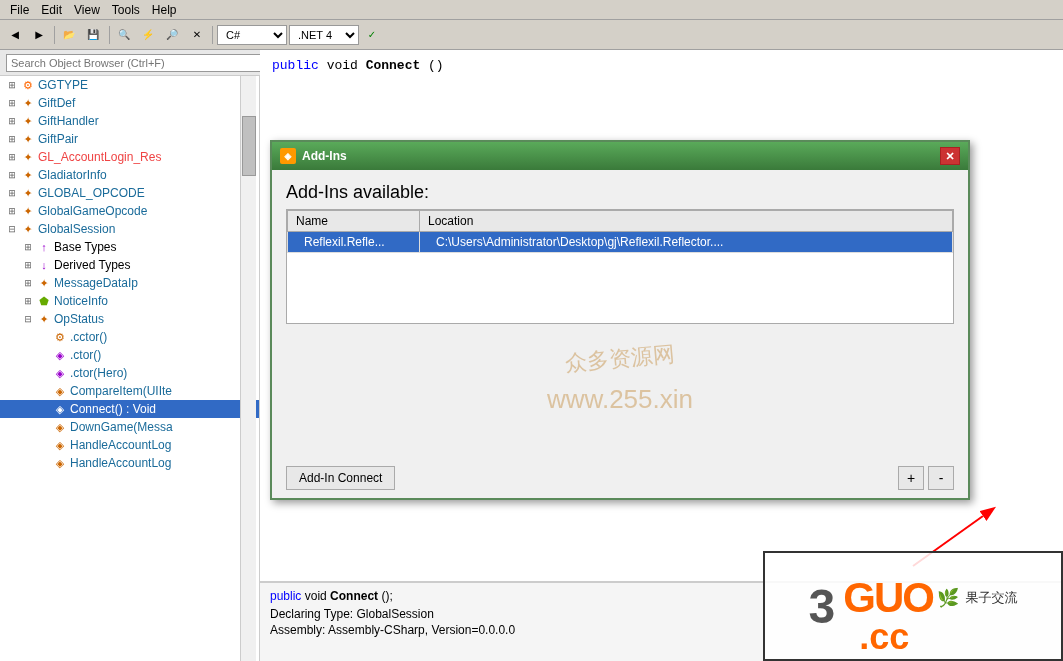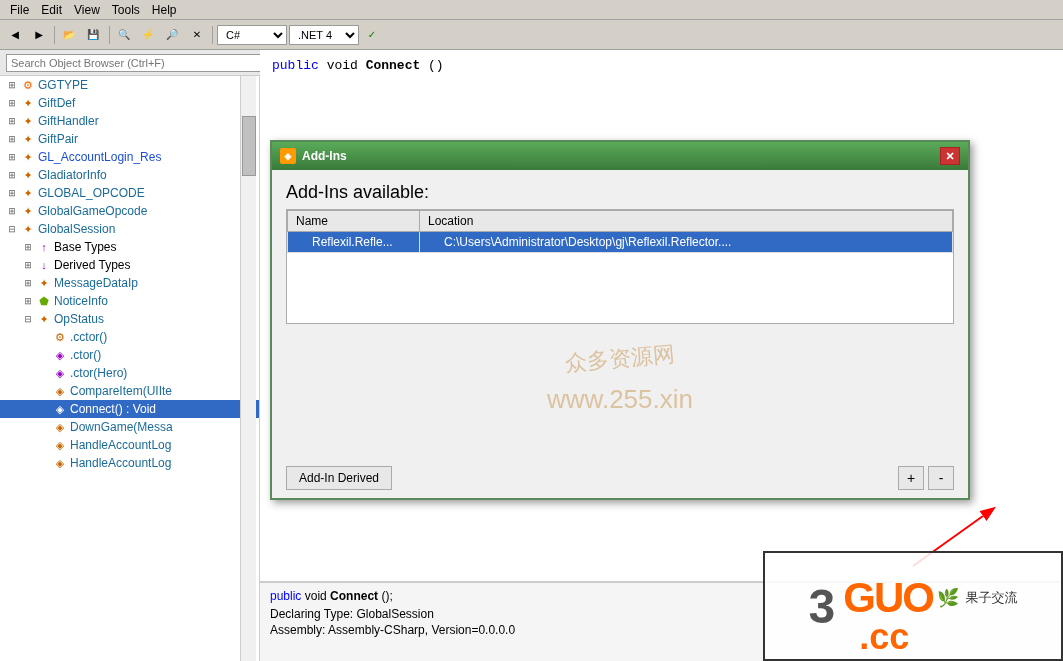--- a/index.html
+++ b/index.html
@@ -306,21 +306,21 @@
       background: #e8e8e8;
       border: 1px solid #aaa;
       padding: 3px 8px;
       font-size: 12px;
       font-weight: normal;
       text-align: left;
       cursor: pointer;
     }
     .modal-table td {
       border: 1px solid #ddd;
-      padding: 3px 24px;
+      padding: 3px 16px;
       font-size: 12px;
       vertical-align: middle;
     }
     .modal-table tr.selected-row td {
       background: #316ac5;
       color: white;
     }
 
     .modal-table-wrapper {
       flex: 1;
@@ -494,21 +494,21 @@
     <span class="tree-indent" style="width:4px;"></span>
     <span class="tree-expander">⊞</span>
     <span class="tree-icon" style="color:#cc6600;">✦</span>
     <span class="tree-label" style="color:#1a6b9a;">GiftPair</span>
   </div>
 
   <div class="tree-item">
     <span class="tree-indent" style="width:4px;"></span>
     <span class="tree-expander">⊞</span>
     <span class="tree-icon" style="color:#cc6600;">✦</span>
-    <span class="tree-label" style="color:#1d4ed8;">GL_AccountLogin_Res</span>
+    <span class="tree-label" style="color:#ef4444;">GL_AccountLogin_Res</span>
   </div>
 
   <div class="tree-item">
     <span class="tree-indent" style="width:4px;"></span>
     <span class="tree-expander">⊞</span>
     <span class="tree-icon" style="color:#cc6600;">✦</span>
     <span class="tree-label" style="color:#1a6b9a;">GladiatorInfo</span>
   </div>
 
   <div class="tree-item">
@@ -687,21 +687,21 @@
         </table>
       </div>
 
       <div style="position:relative; flex:1; min-height:80px;">
         <div class="watermark-text-cn" style="position:absolute; top:10px; left:50%; transform:translateX(-50%) rotate(-5deg); color:rgba(200,150,80,0.5); font-size:22px; white-space:nowrap;">众多资源网</div>
         <div class="watermark-text-url" style="position:absolute; top:50px; left:50%; transform:translateX(-50%); color:rgba(200,150,80,0.5); font-size:26px; white-space:nowrap;">www.255.xin</div>
       </div>
     </div>
 
     <div class="modal-footer">
-      <button class="btn-add-in-gallery">Add-In Derived</button>
+      <button class="btn-add-in-gallery">Add-In Connect</button>
       <div class="modal-footer-right">
         <button class="btn-plus">+</button>
         <button class="btn-minus">-</button>
       </div>
     </div>
   </div>
 </div>
 
 <svg style="position:absolute; bottom:85px; right:50px; pointer-events:none;" width="120" height="80">
   <defs>

